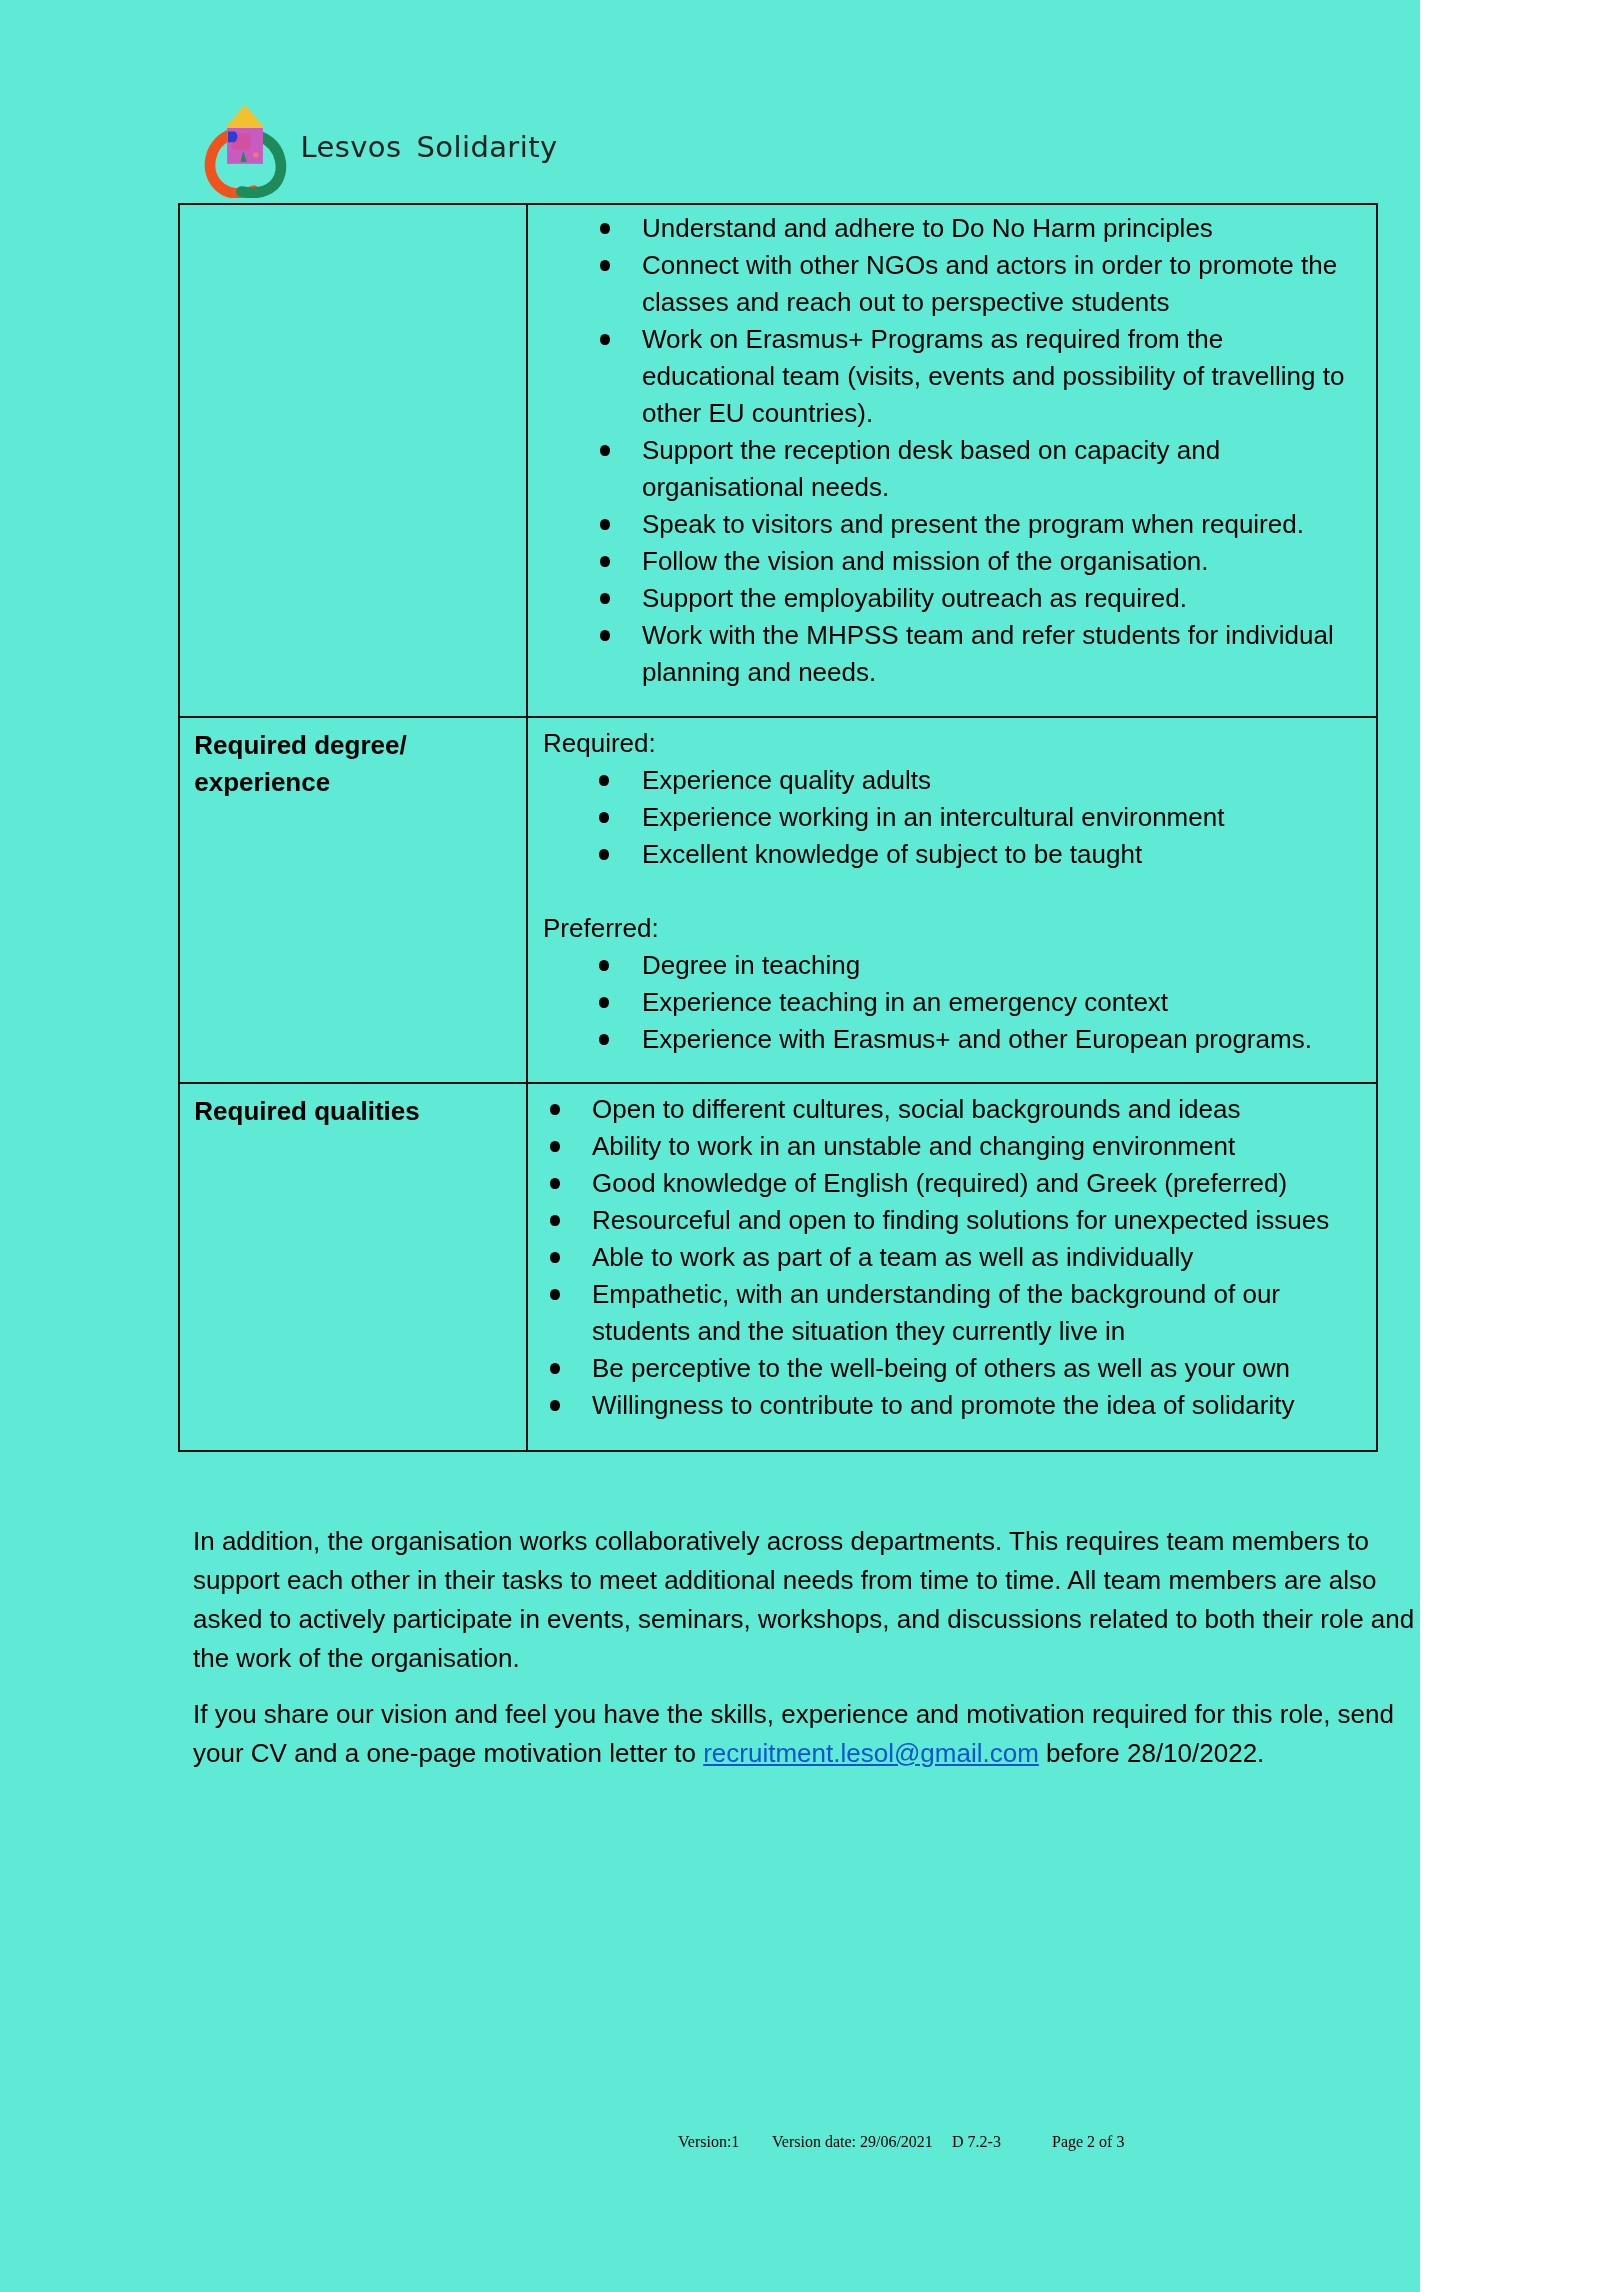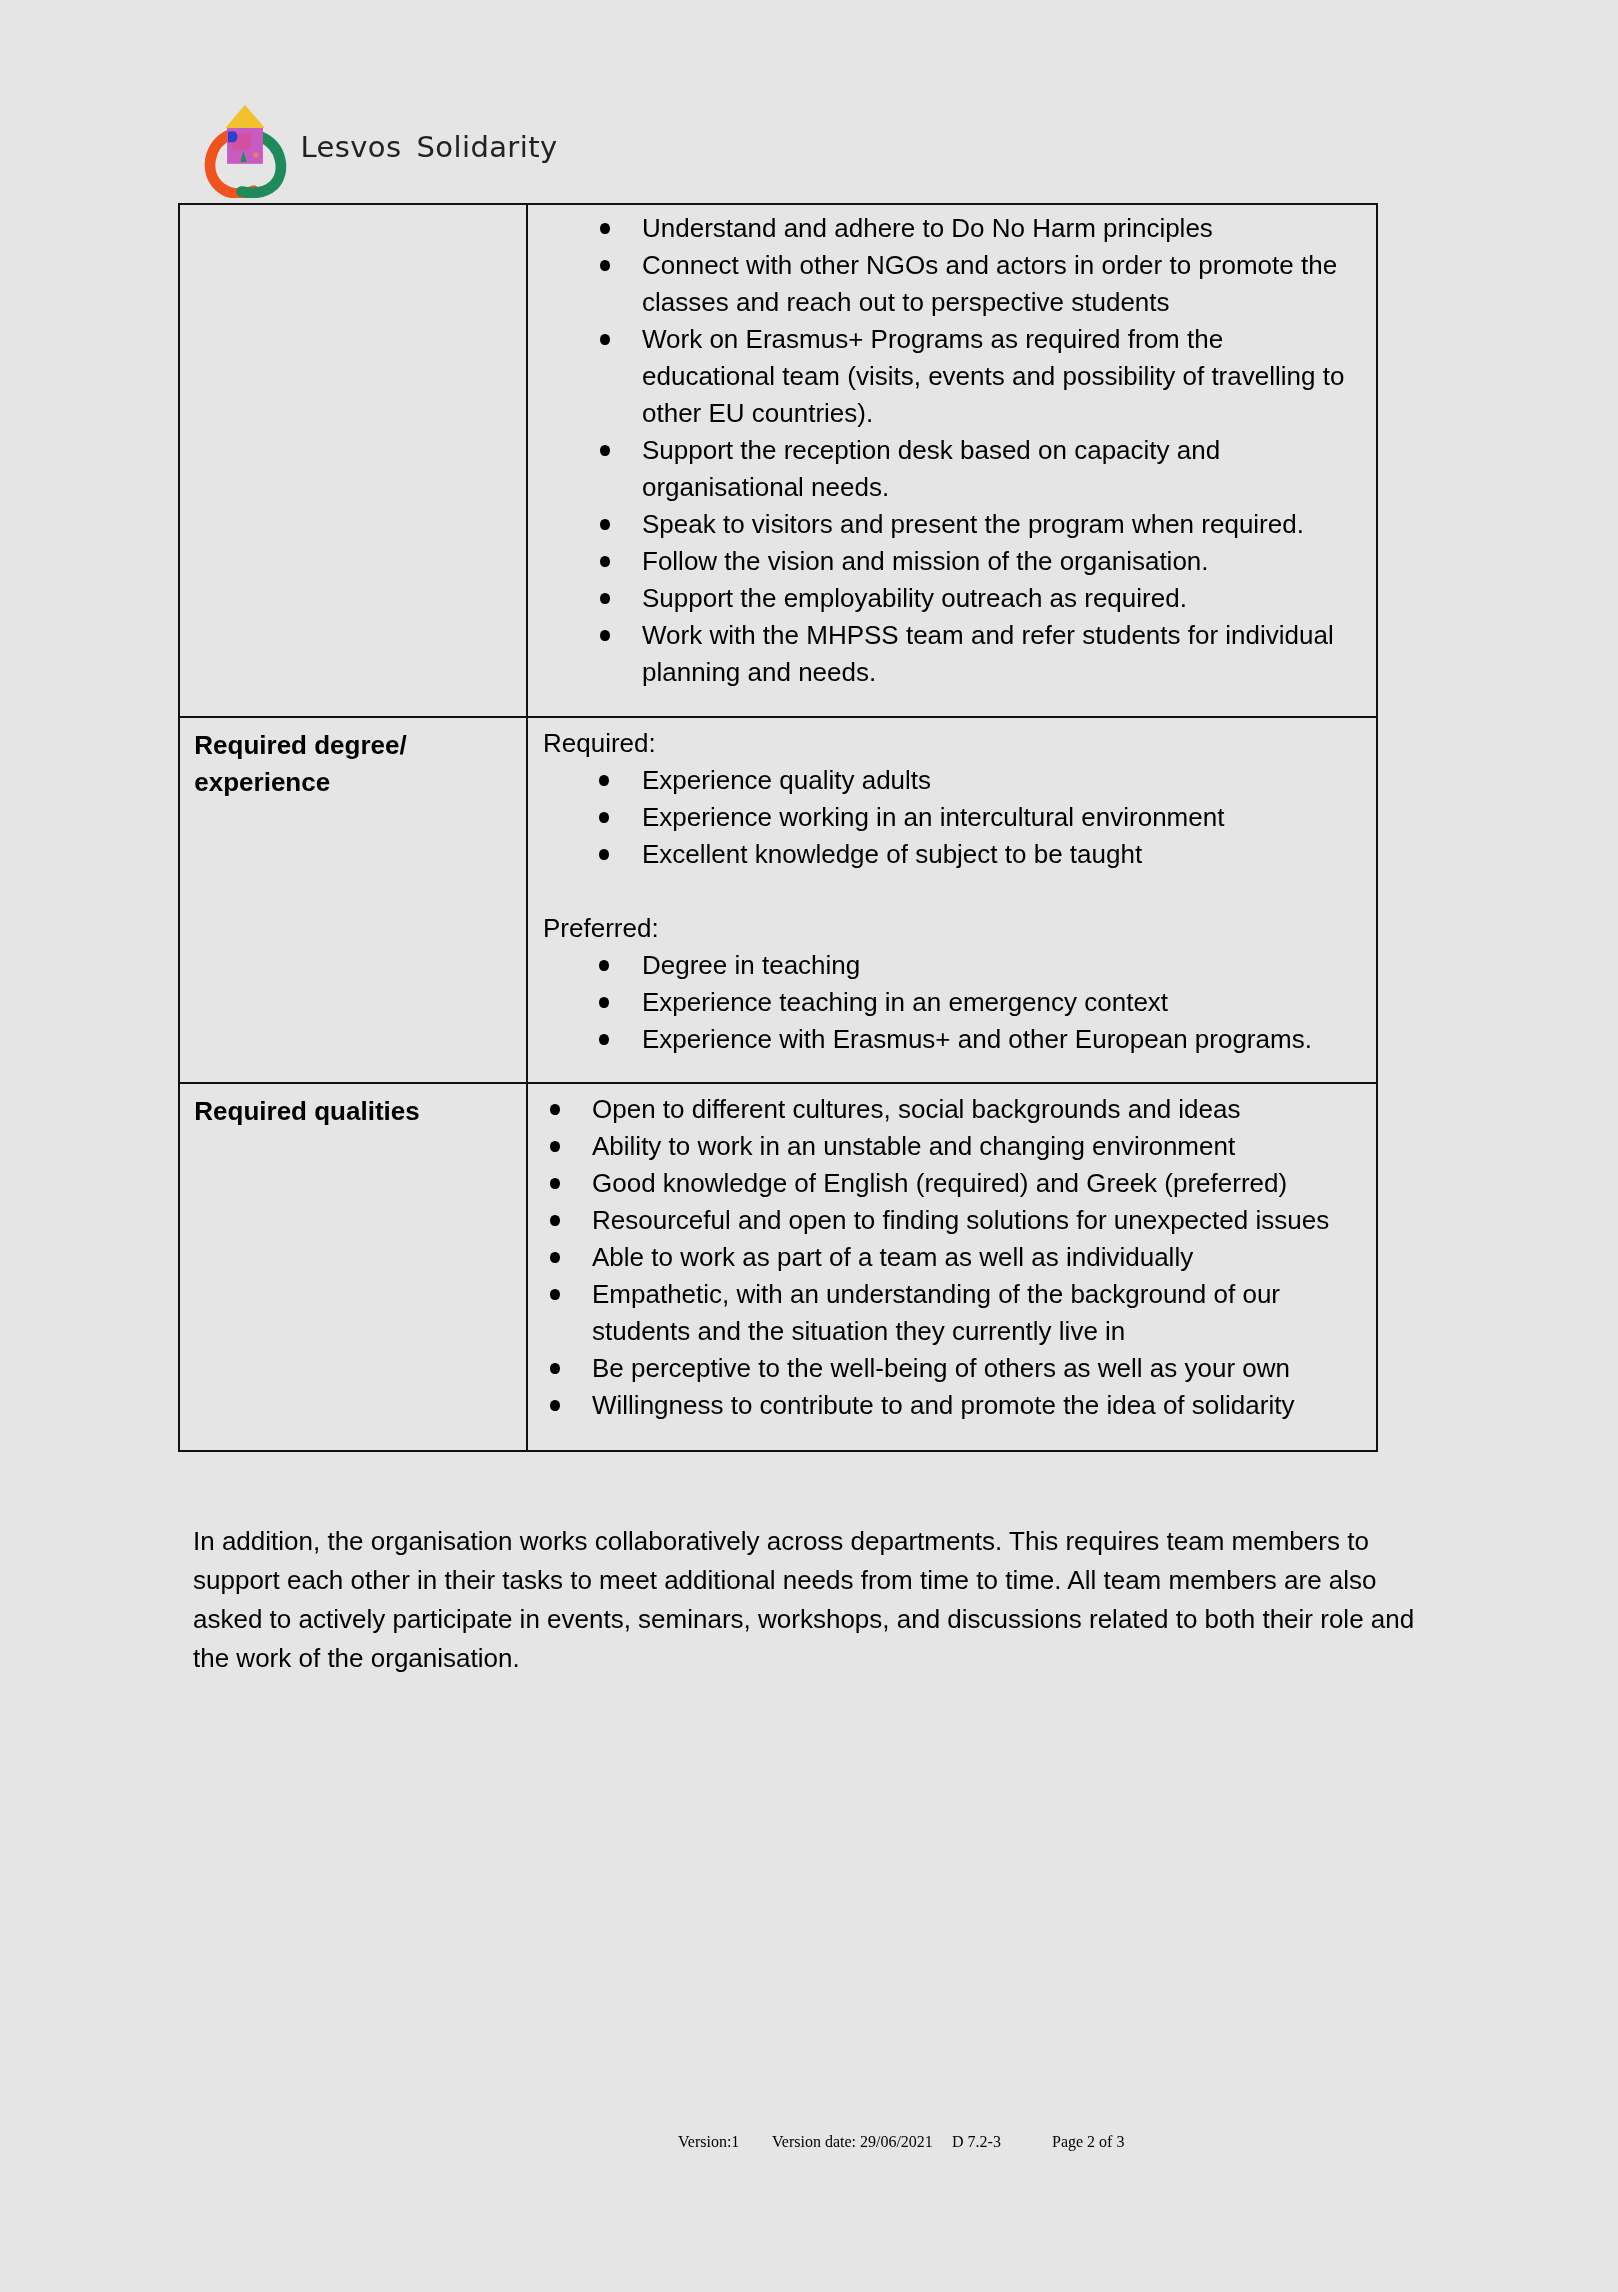--- a/index.html
+++ b/index.html
@@ -1,18 +1,18 @@
 <!DOCTYPE html>
 <html style="font-size:14.3px"><head>
 <meta charset="utf-8">
 <style>
   html, body { margin:0; padding:0; background:#ffffff; }
   body { width:1618px; height:2293px; position:relative; overflow:hidden;
          font-family:"Liberation Sans", "DejaVu Sans", sans-serif; color:#000; }
-  .page { position:absolute; left:0; top:0; width:1618px; height:2293px; background:#e5e5e5; }
+  .page { position:absolute; left:0; top:0; width:1420px; height:2293px; background:#5eead4; }
 
   
   .header { position:absolute; left:202px; top:100px; height:99px; display:flex; align-items:center; }
   .logo { width:86px; height:97px; position:relative; }
   .brand { margin-left:12.5px; font-family:"DejaVu Sans", sans-serif; font-size:29px; color:#222; letter-spacing:0.4px; word-spacing:5.4px; margin-top:-5.4px; }
 
   
   .tbl { position:absolute; left:178px; top:203px; width:1200px; border-collapse:collapse; }
   .tbl td { border:2.2px solid #111; vertical-align:top; padding:0; }
   .lbl { width:346px; }
@@ -135,20 +135,21 @@
             <li><span class="dot"></span><span>Willingness to contribute to and promote the idea of solidarity</span></li>
           </ul>
         </div>
       </td>
     </tr>
   </tbody>
     </table>
 
   <div class="body">
     <p>In addition, the organisation works collaboratively across departments. This requires team members to support each other in their tasks to meet additional needs from time to time. All team members are also asked to actively participate in events, seminars, workshops, and discussions related to both their role and the work of the organisation.</p>
+    <p><span>If you share our vision and feel you have the skills, experience and motivation required for this role, send your CV and a one-page motivation letter to </span><a>recruitment.lesol@gmail.com</a><span> before 28/10/2022.</span></p>
   </div>
 
   <div class="footer" style="left:678px;">Version:1</div>
   <div class="footer" style="left:772px;">Version date: 29/06/2021</div>
   <div class="footer" style="left:952px;">D 7.2-3</div>
   <div class="footer" style="left:1052px;">Page 2 of 3</div>
 
 </div>
 
 

